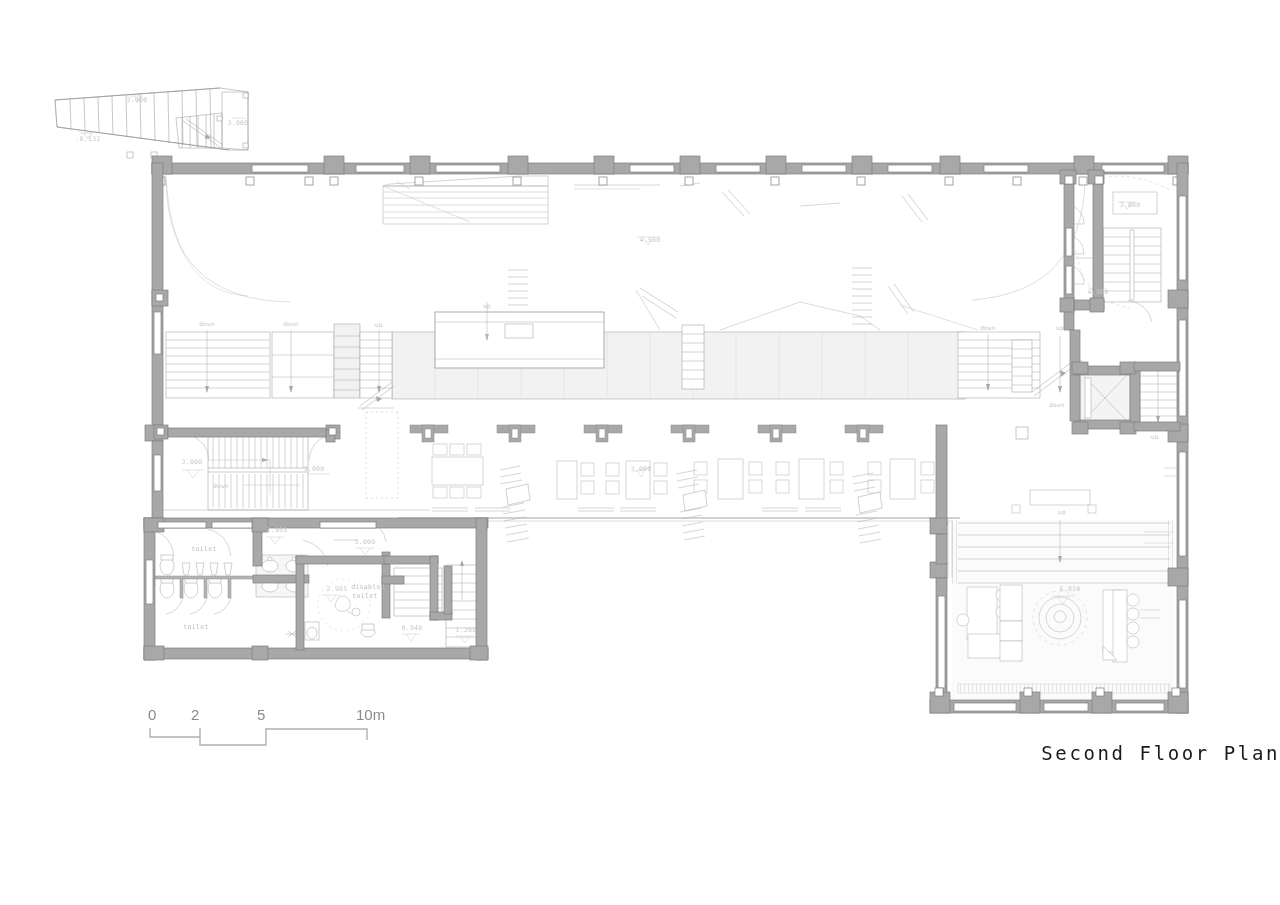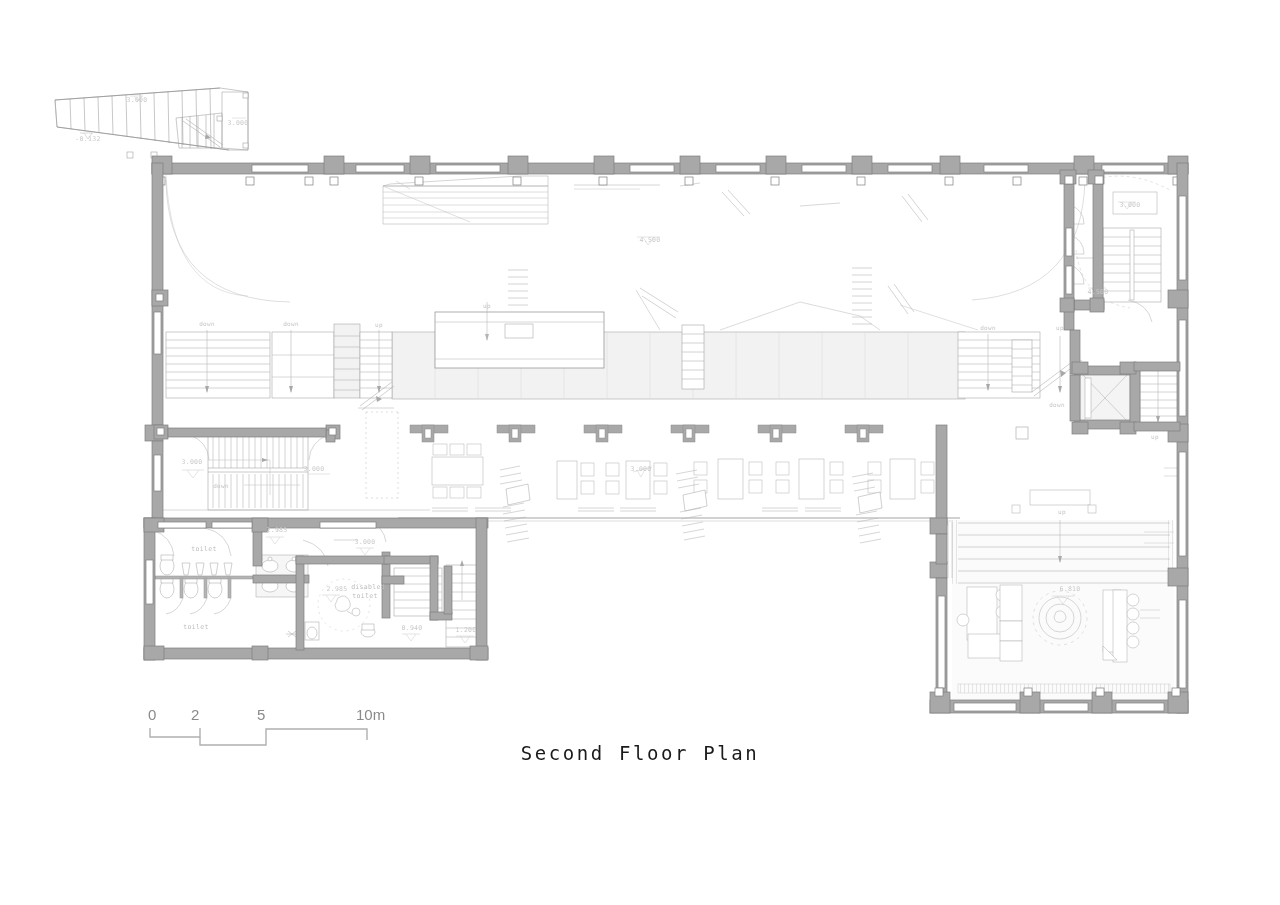--- a/index.html
+++ b/index.html
@@ -2,21 +2,21 @@
 <html><head>
 <meta charset="utf-8">
 <style>
   html, body { margin:0; padding:0; background:#ffffff; }
   body { width:1280px; height:905px; position:relative; overflow:hidden;
          font-family:"DejaVu Sans Mono", monospace; }
   #plan-root { position:absolute; inset:0; }
   svg#plan { position:absolute; left:0; top:0; width:1280px; height:905px; display:block; }
 
   .title-block {
-    position:absolute; left:0; top:742px; width:1280px; text-align:center;
+    position:absolute; left:0; top:742px; width:1280px; text-align:right;
     font-family:"DejaVu Sans Mono", monospace;
     font-size:19px; letter-spacing:2.6px; color:#1a1a1a; font-weight:400;
   }
   .scale-labels { position:absolute; left:0; top:706px; width:1280px; height:24px; }
   .scale-labels span {
     position:absolute; font-family:"Liberation Sans", sans-serif;
     font-size:15px; color:#8a8a8a;
   }
   .sl0 { left:148px; } .sl2 { left:191px; } .sl5 { left:257px; } .sl10 { left:356px; }
 </style>

